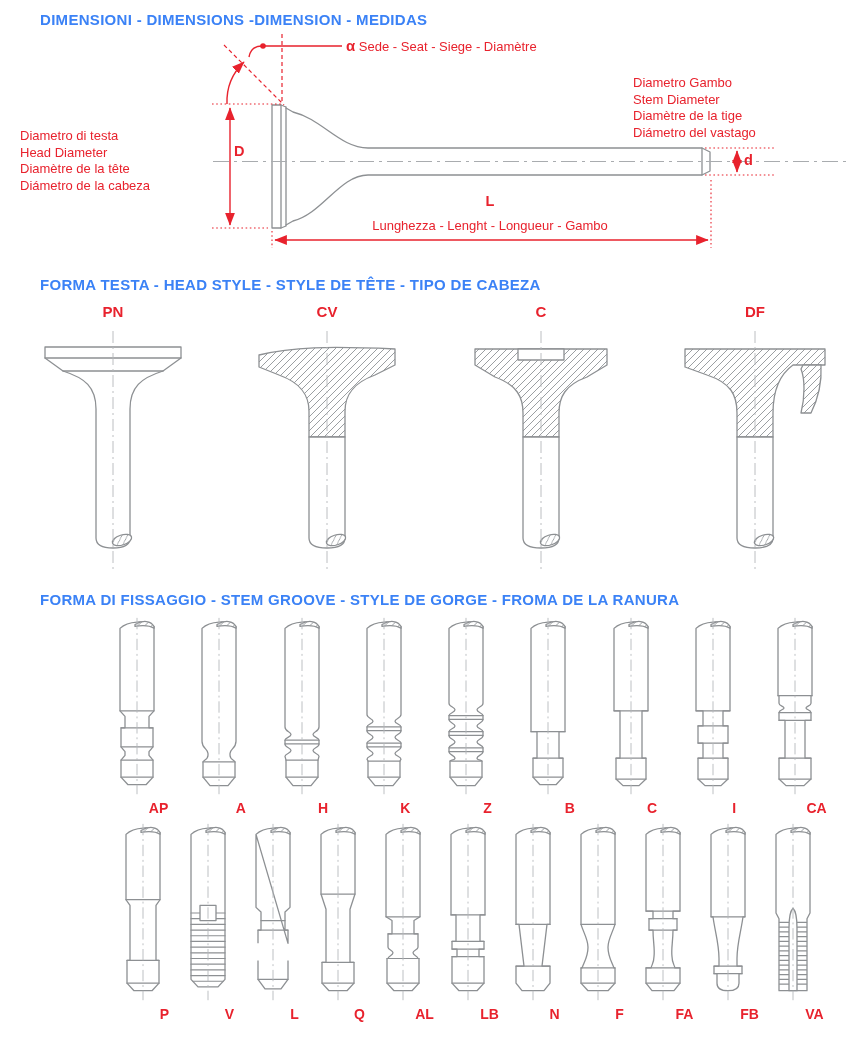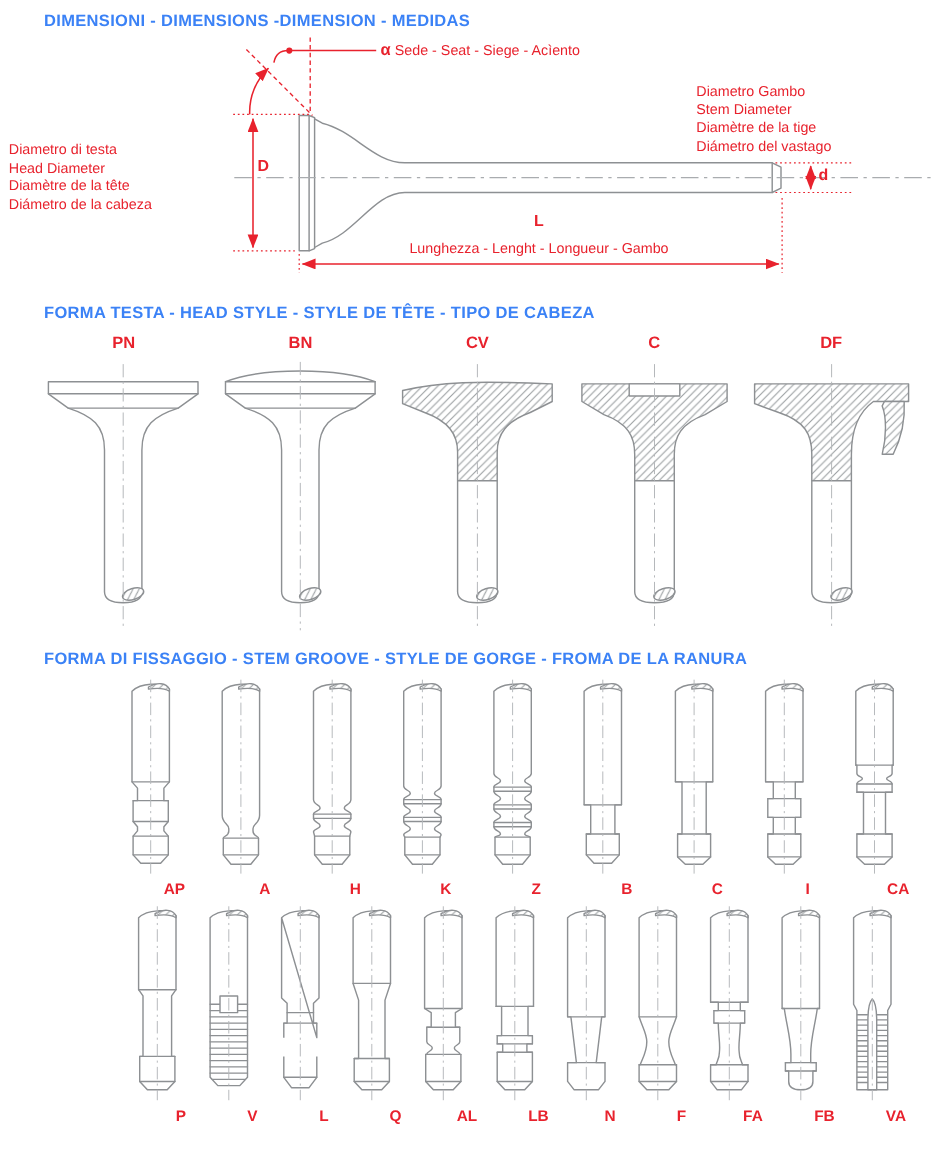--- a/index.html
+++ b/index.html
@@ -79,22 +79,22 @@
       <circle cx="263" cy="46" r="2.8" fill="#e8222d"></circle>
       <path class="r" d="M249,57 Q251,46 262,46 L342,46"></path>
       <path class="rdot" d="M705,148 H774"></path>
       <path class="rdot" d="M705,175 H774"></path>
       <path class="r arr" d="M737,151 V172"></path>
       <path class="rdot" d="M711,180 V248"></path>
       <path class="rdot" d="M272,231 V248"></path>
       <path class="r arr" d="M275,240 H708"></path>
     </svg>
     <h2 class="sec-title">DIMENSIONI - DIMENSIONS -DIMENSION - MEDIDAS</h2>
-    <div class="ov" style="left:346px;top:38px;"><span class="b" style="font-size:15px;">α</span> <span>Sede - Seat - Siege - Acìento</span></div>
-    <div class="ov ra" style="left:8px;top:128px;width:202px;">
+    <div class="ov" style="left:346px;top:38px;"><span class="b" style="font-size:15px;">α</span> <span>Sede - Seat - Siege - Diamètre</span></div>
+    <div class="ov ra" style="left:20px;top:128px;width:202px;">
       <span style="display:block">Diametro di testa</span>
       <span style="display:block">Head Diameter</span>
       <span style="display:block">Diamètre de la tête</span>
       <span style="display:block">Diámetro de la cabeza</span>
     </div>
     <div class="dimsym" style="left:234px;top:143px;">D</div>
     <div class="ov ra" style="left:633px;top:75px;width:200px;">
       <span style="display:block">Diametro Gambo</span>
       <span style="display:block">Stem Diameter</span>
       <span style="display:block">Diamètre de la tige</span>
@@ -112,30 +112,20 @@
       <div class="hcol">
         <div class="hlabel">PN</div>
         <svg viewBox="0 0 160 252" width="160" height="252">
           <path class="gw" d="M12,22 H148 V33 L130,46 C108,53 97,62 97,84 V213 C97,220 90,223 80,223 C70,223 63,220 63,213 V84 C63,62 52,53 30,46 L12,33 Z"></path>
           <path class="g" d="M12,33 H148 M30,46 H130"></path>
           <ellipse class="gh" cx="89" cy="215" rx="10" ry="5" transform="rotate(-18 89 215)"></ellipse>
           <path class="cl" d="M80,6 V248"></path>
         </svg>
       </div>
 
-      <div class="hcol">
-        <div class="hlabel">BN</div>
-        <svg viewBox="0 0 160 252" width="160" height="252">
-          <path class="gw" d="M12,22 C45,9 115,9 148,22 Z"></path>
-          <path class="gw" d="M12,22 H148 V33 L130,46 C108,53 97,62 97,84 V213 C97,220 90,223 80,223 C70,223 63,220 63,213 V84 C63,62 52,53 30,46 L12,33 Z"></path>
-          <path class="g" d="M12,33 H148 M30,46 H130"></path>
-          <ellipse class="gh" cx="89" cy="215" rx="10" ry="5" transform="rotate(-18 89 215)"></ellipse>
-          <path class="cl" d="M80,4 V248"></path>
-        </svg>
-      </div>
 
       <div class="hcol">
         <div class="hlabel">CV</div>
         <svg viewBox="0 0 160 252" width="160" height="252">
           <path class="gh" d="M12,30 C45,22 80,21 148,24 V40 L128,50 C106,58 98,70 98,86 V112 H62 V86 C62,70 54,58 32,50 L12,42 Z"></path>
           <path class="gw" d="M62,112 H98 V213 C98,220 91,223 80,223 C69,223 62,220 62,213 Z"></path>
           <ellipse class="gh" cx="89" cy="215" rx="10" ry="5" transform="rotate(-18 89 215)"></ellipse>
           <path class="cl" d="M80,6 V248"></path>
         </svg>
       </div>

